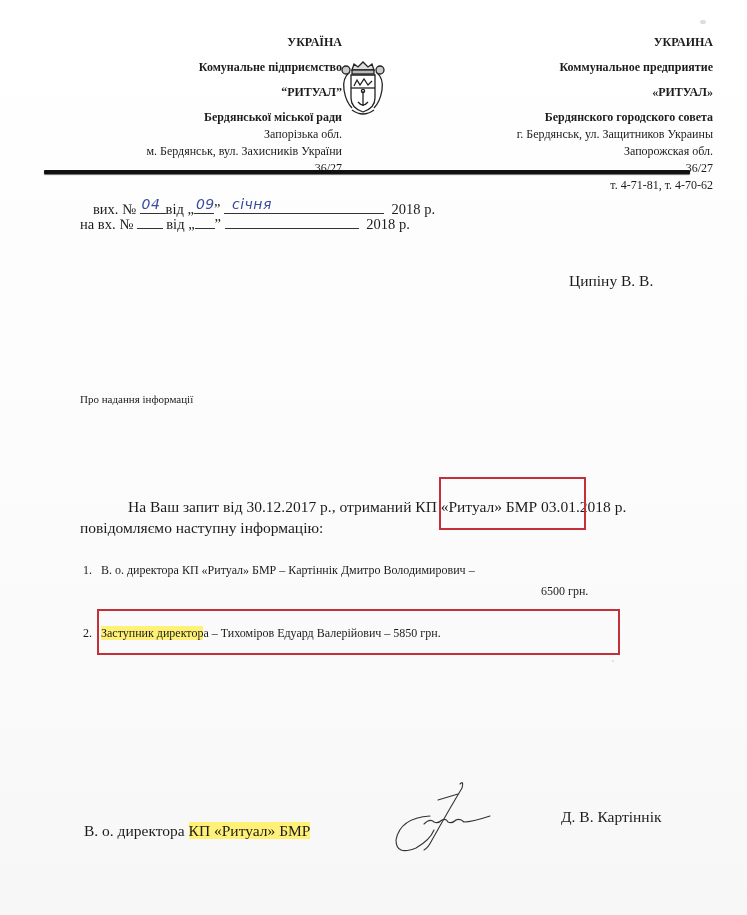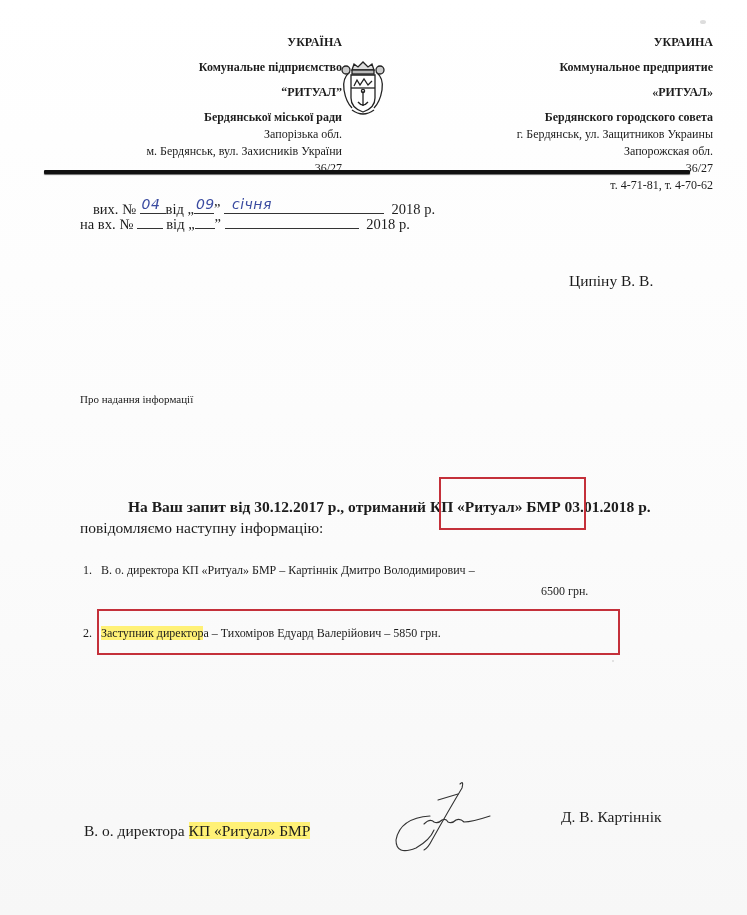--- a/index.html
+++ b/index.html
@@ -85,21 +85,21 @@
       font-size: 11px;
     }
     .para {
       position: absolute;
       left: 80px;
       top: 496px;
       width: 600px;
       font-size: 15.5px;
       line-height: 21px;
     }
-    .para .indent { padding-left: 48px; font-weight: bold; }
+    .para .indent { padding-left: 48px; }
     .redbox {
       position: absolute;
       border: 2px solid #c4303a;
       box-sizing: border-box;
     }
     .list-item {
       position: absolute;
       font-size: 12px;
       line-height: 21px;
       white-space: nowrap;

